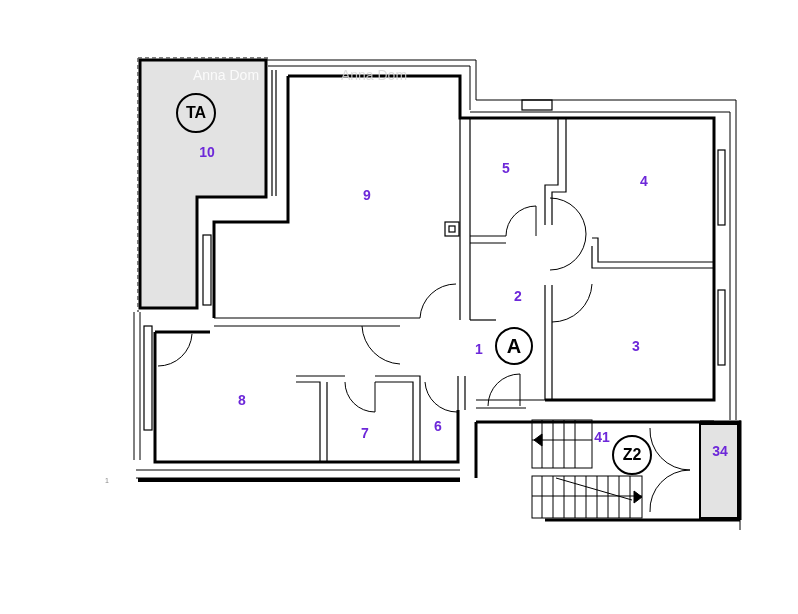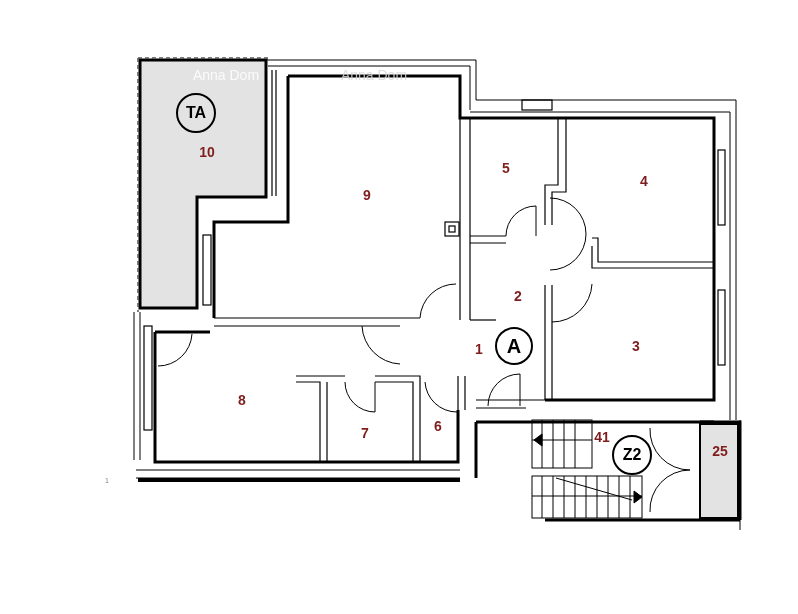--- a/index.html
+++ b/index.html
@@ -1,18 +1,18 @@
 <!DOCTYPE html>
 <html><head>
 <meta charset="utf-8">
 <style>
   html, body { margin:0; padding:0; background:#ffffff; }
   body { width:798px; height:614px; overflow:hidden; position:relative; font-family:"Liberation Sans", sans-serif; }
   #plan { position:absolute; left:0; top:0; width:798px; height:614px; }
-  .lbl { position:absolute; font-family:"Liberation Sans", sans-serif; font-weight:bold; color:#7f1d1d; font-size:14px; transform:translate(-50%,-50%); white-space:nowrap; }
+  .lbl { position:absolute; font-family:"Liberation Sans", sans-serif; font-weight:bold; color:#6d28d9; font-size:14px; transform:translate(-50%,-50%); white-space:nowrap; }
   .badge { position:absolute; transform:translate(-50%,-50%); border:2.5px solid #000; border-radius:50%; display:flex; align-items:center; justify-content:center; font-family:"Liberation Sans", sans-serif; font-weight:bold; color:#000; background:transparent; }
   .wm { position:absolute; color:#ffffff; font-size:14px; opacity:0.85; transform:translate(-50%,-50%); font-family:"Liberation Sans", sans-serif; }
   .wm.dark { color:#d8d8d8; }
 </style>
 </head>
 <body>
 
 <svg id="plan" viewBox="0 0 798 614" xmlns="http://www.w3.org/2000/svg">
 
   <g>
@@ -143,15 +143,15 @@
 <span class="lbl" style="left:479px;top:349px;">1</span>
 <span class="lbl" style="left:518px;top:296px;">2</span>
 <span class="lbl" style="left:636px;top:346px;">3</span>
 <span class="lbl" style="left:644px;top:181px;">4</span>
 <span class="lbl" style="left:506px;top:168px;">5</span>
 <span class="lbl" style="left:438px;top:426px;">6</span>
 <span class="lbl" style="left:365px;top:433px;">7</span>
 <span class="lbl" style="left:242px;top:400px;">8</span>
 <span class="lbl" style="left:367px;top:195px;">9</span>
 <span class="lbl" style="left:207px;top:152px;">10</span>
-<span class="lbl" style="left:720px;top:451px;">25</span>
+<span class="lbl" style="left:720px;top:451px;">34</span>
 <span class="lbl" style="left:602px;top:437px;">41</span>
 <span class="lbl" style="left:107px;top:480px;font-size:7px;font-weight:normal;color:#888;">1</span>
 
 </body></html>

